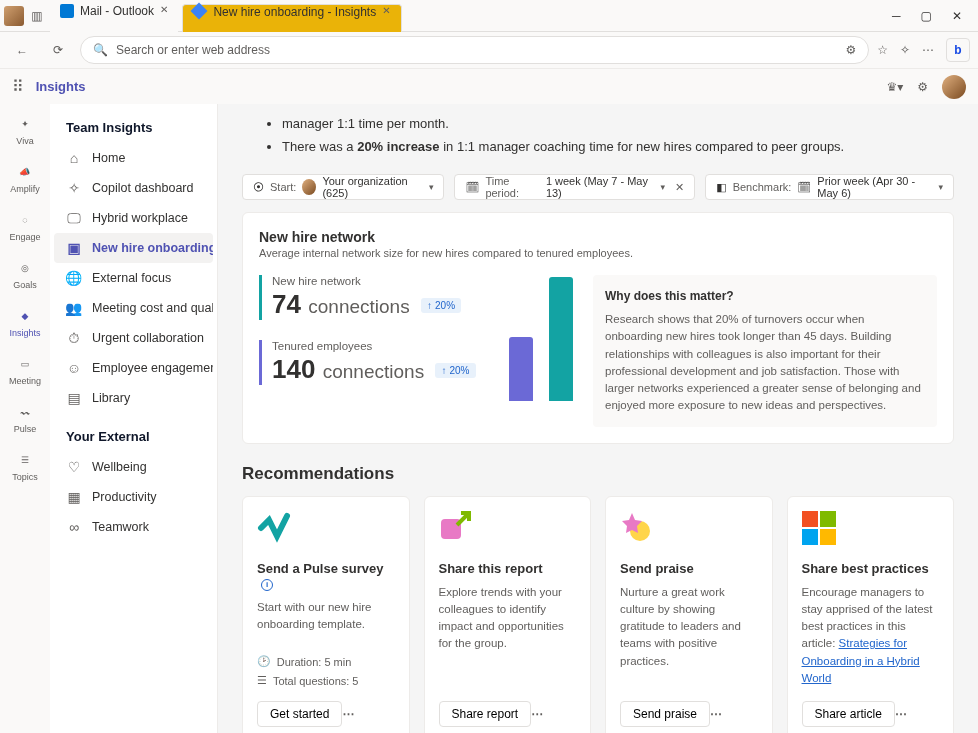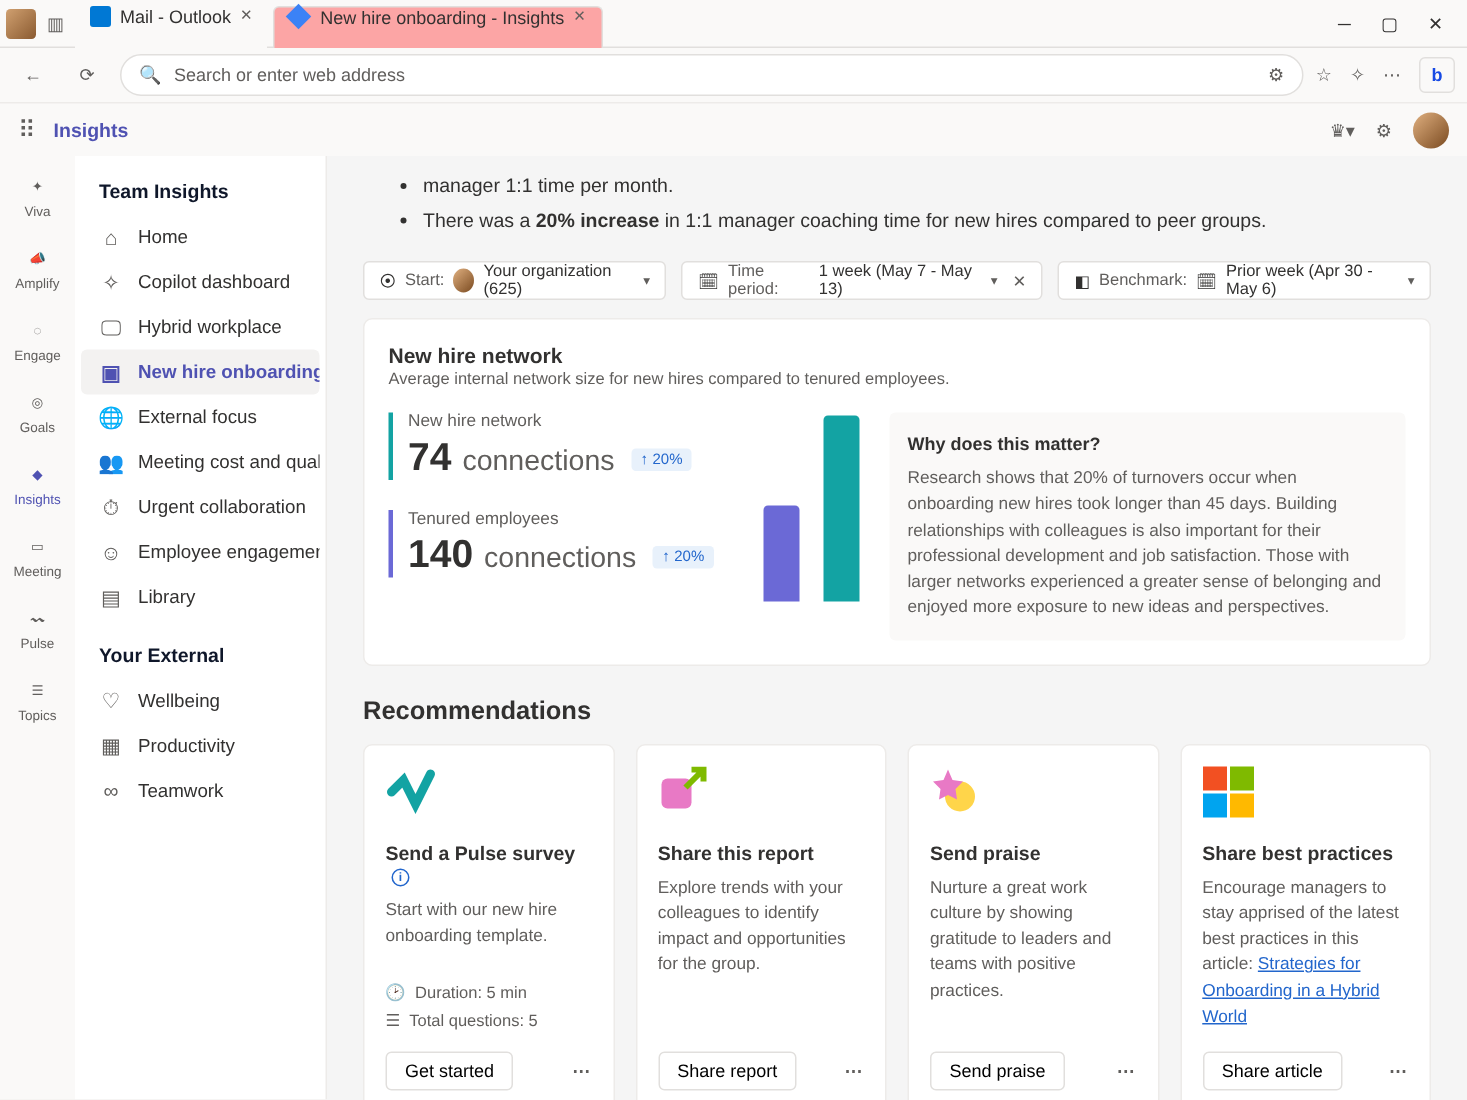--- a/index.html
+++ b/index.html
@@ -3,21 +3,21 @@
 <meta charset="utf-8">
 <style>
   *{box-sizing:border-box;margin:0;padding:0;font-family:"Segoe UI",Tahoma,sans-serif}
   body{background:#f3f2f1;width:978px;height:733px;overflow:hidden;font-size:12px;color:#323130}
   
   .titlebar{display:flex;align-items:center;height:32px;background:#faf9f8;border-bottom:1px solid #e1dfdd;padding:0 4px;gap:4px}
   .titlebar .avatar{width:20px;height:20px;border-radius:3px;background:linear-gradient(135deg,#d0a070,#8a5a30)}
   .titlebar .tbicon{width:18px;height:18px;display:flex;align-items:center;justify-content:center;color:#605e5c}
   .tab{display:flex;align-items:flex-start;gap:6px;height:28px;padding:0 10px;border-radius:4px 4px 0 0;margin-top:4px}
   .tab.inactive{background:#faf9f8}
-  .tab.active{background:#fca5a5;border:1px solid #e1dfdd;border-bottom:0}
+  .tab.active{background:#eab308;border:1px solid #e1dfdd;border-bottom:0}
   .tab .favicon{width:14px;height:14px}
   .outlook-ico{background:#0078d4;border-radius:2px}
   .viva-ico{width:12px;height:12px;background:#3b82f6;transform:rotate(45deg)}
   .tab .ttl{font-size:12px;color:#323130}
   .tab .close{color:#605e5c;font-size:10px}
   .winbtns{margin-left:auto;display:flex;gap:20px;padding-right:12px;color:#323130}
   
   .addrbar{display:flex;align-items:center;height:36px;background:#faf9f8;padding:0 8px;gap:8px}
   .addrbar .btn{width:28px;height:28px;display:flex;align-items:center;justify-content:center;color:#605e5c;border-radius:4px}
   .addrbox{flex:1;display:flex;align-items:center;height:28px;background:#fff;border:1px solid #e1dfdd;border-radius:14px;padding:0 12px;color:#605e5c;gap:8px}
@@ -76,21 +76,21 @@
   .why h4{font-size:12px;font-weight:600;color:#323130;margin-bottom:6px}
   
   .sect-title{font-size:17px;font-weight:600;margin:8px 0 12px;color:#323130}
   .rec-grid{display:flex;gap:14px}
   .rec-card{flex:1;background:#fff;border:1px solid #edebe9;border-radius:6px;padding:14px;display:flex;flex-direction:column}
   .rec-ico{width:34px;height:34px;margin-bottom:16px}
   .rec-title{font-size:13px;font-weight:600;margin-bottom:8px}
   .rec-desc{font-size:11.5px;color:#605e5c;line-height:1.5;flex:1}
   .info-dot{display:inline-block;width:12px;height:12px;border-radius:50%;border:1px solid #2266cc;color:#2266cc;font-size:8px;text-align:center;line-height:10px;vertical-align:1px;margin-left:4px}
   .meta-row{display:flex;align-items:center;gap:6px;font-size:11px;color:#605e5c;margin-top:6px}
-  .rec-footer{display:flex;align-items:center;justify-content:space-between;margin-top:14px}
+  .rec-footer{display:flex;align-items:center;margin-top:14px}
   .rec-btn{border:1px solid #e1dfdd;background:#fff;padding:5px 12px;font-size:12px;border-radius:4px;cursor:pointer}
   .more{color:#605e5c;font-weight:bold;letter-spacing:1px}
   a.link{color:#2266cc;text-decoration:underline}
   
   .mslogo{display:grid;grid-template-columns:16px 16px;grid-template-rows:16px 16px;gap:2px}
   .mslogo span:nth-child(1){background:#f25022}
   .mslogo span:nth-child(2){background:#7fba00}
   .mslogo span:nth-child(3){background:#00a4ef}
   .mslogo span:nth-child(4){background:#ffb900}
 </style>

